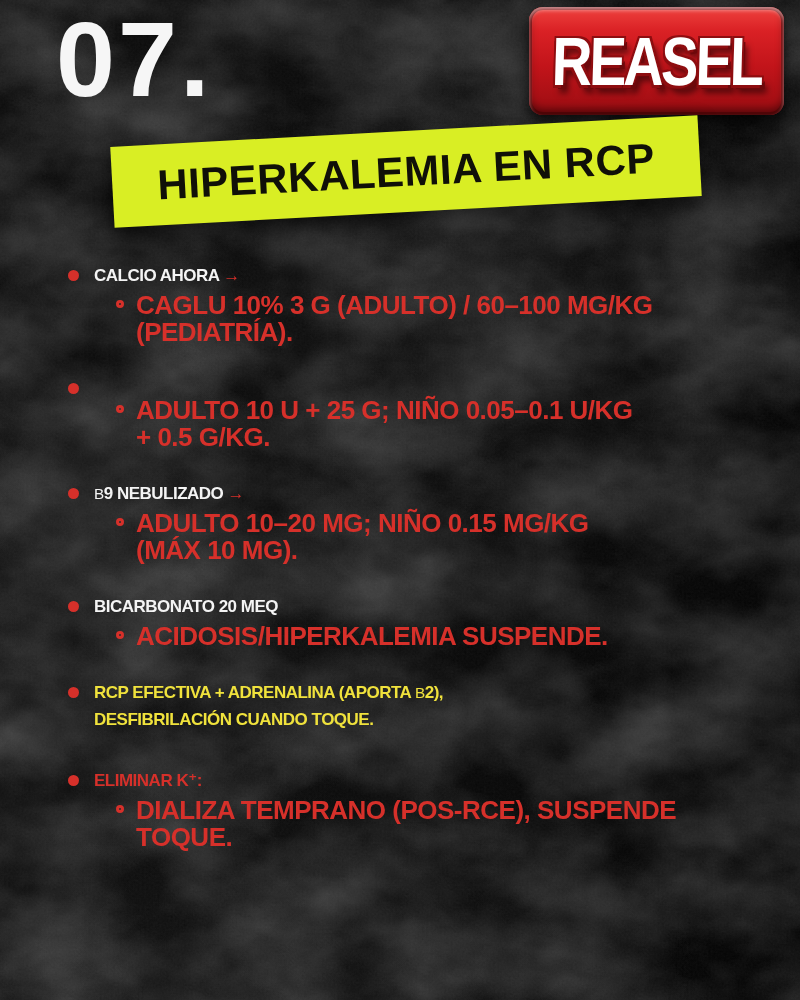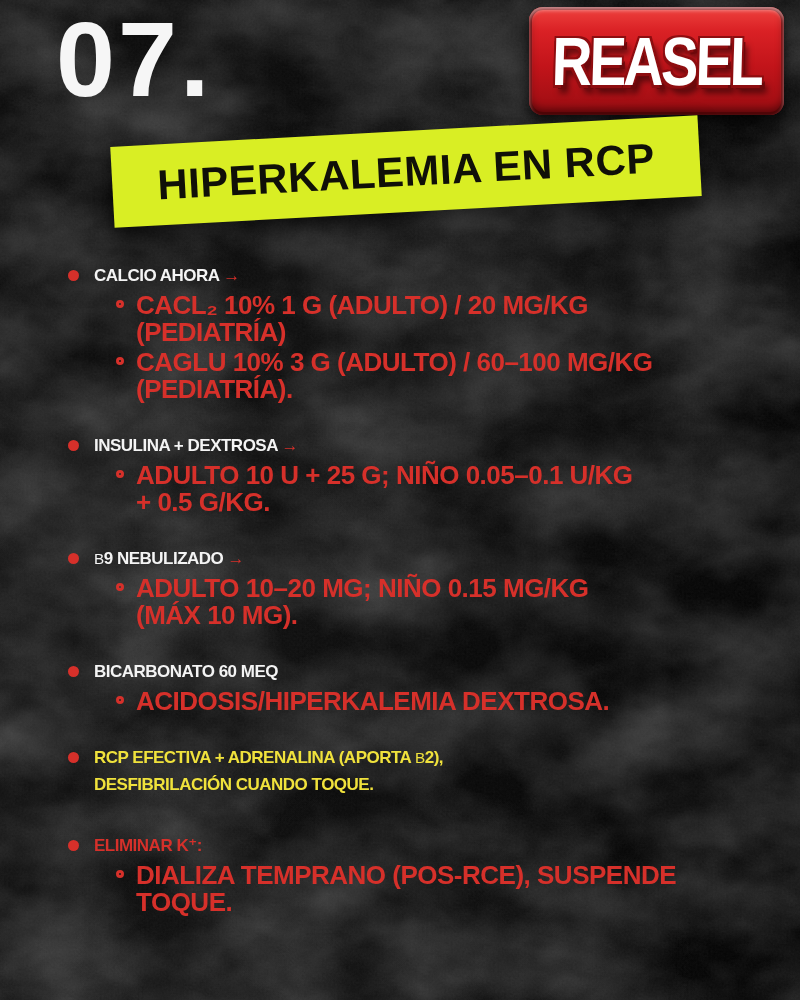--- a/index.html
+++ b/index.html
@@ -123,34 +123,28 @@
 
   <div class="layer content">
 
     <section class="group">
       <div class="hrow">
         <span class="dot"></span>
         <h2 class="heading"><span>CALCIO AHORA </span><span class="arrow">→</span></h2>
       </div>
       <div class="srow">
         <span class="ring"></span>
-        <p class="sub">CACL₂ 10% 1 G (ADULTO) / 20 MG/KG
-(PEDIATRÍA)</p>
-      </div>
-      <div class="srow">
-        <span class="ring"></span>
         <p class="sub">CAGLU 10% 3 G (ADULTO) / 60–100 MG/KG
 (PEDIATRÍA).</p>
       </div>
     </section>
 
     <section class="group">
       <div class="hrow">
         <span class="dot"></span>
-        <h2 class="heading"><span>INSULINA + DEXTROSA </span><span class="arrow">→</span></h2>
       </div>
       <div class="srow">
         <span class="ring"></span>
         <p class="sub">ADULTO 10 U + 25 G; NIÑO 0.05–0.1 U/KG
 + 0.5 G/KG.</p>
       </div>
     </section>
 
     <section class="group">
       <div class="hrow">
@@ -160,25 +154,25 @@
       <div class="srow">
         <span class="ring"></span>
         <p class="sub">ADULTO 10–20 MG; NIÑO 0.15 MG/KG
 (MÁX 10 MG).</p>
       </div>
     </section>
 
     <section class="group">
       <div class="hrow">
         <span class="dot"></span>
-        <h2 class="heading">BICARBONATO 60 MEQ</h2>
+        <h2 class="heading">BICARBONATO 20 MEQ</h2>
       </div>
       <div class="srow">
         <span class="ring"></span>
-        <p class="sub">ACIDOSIS/HIPERKALEMIA DEXTROSA.</p>
+        <p class="sub">ACIDOSIS/HIPERKALEMIA SUSPENDE.</p>
       </div>
     </section>
 
     <section class="group wide-gap">
       <div class="hrow">
         <span class="dot"></span>
         <h2 class="heading yellow"><span>RCP EFECTIVA + ADRENALINA (APORTA </span><span class="beta">Β</span><span>2),
 DESFIBRILACIÓN CUANDO TOQUE.</span></h2>
       </div>
     </section>

